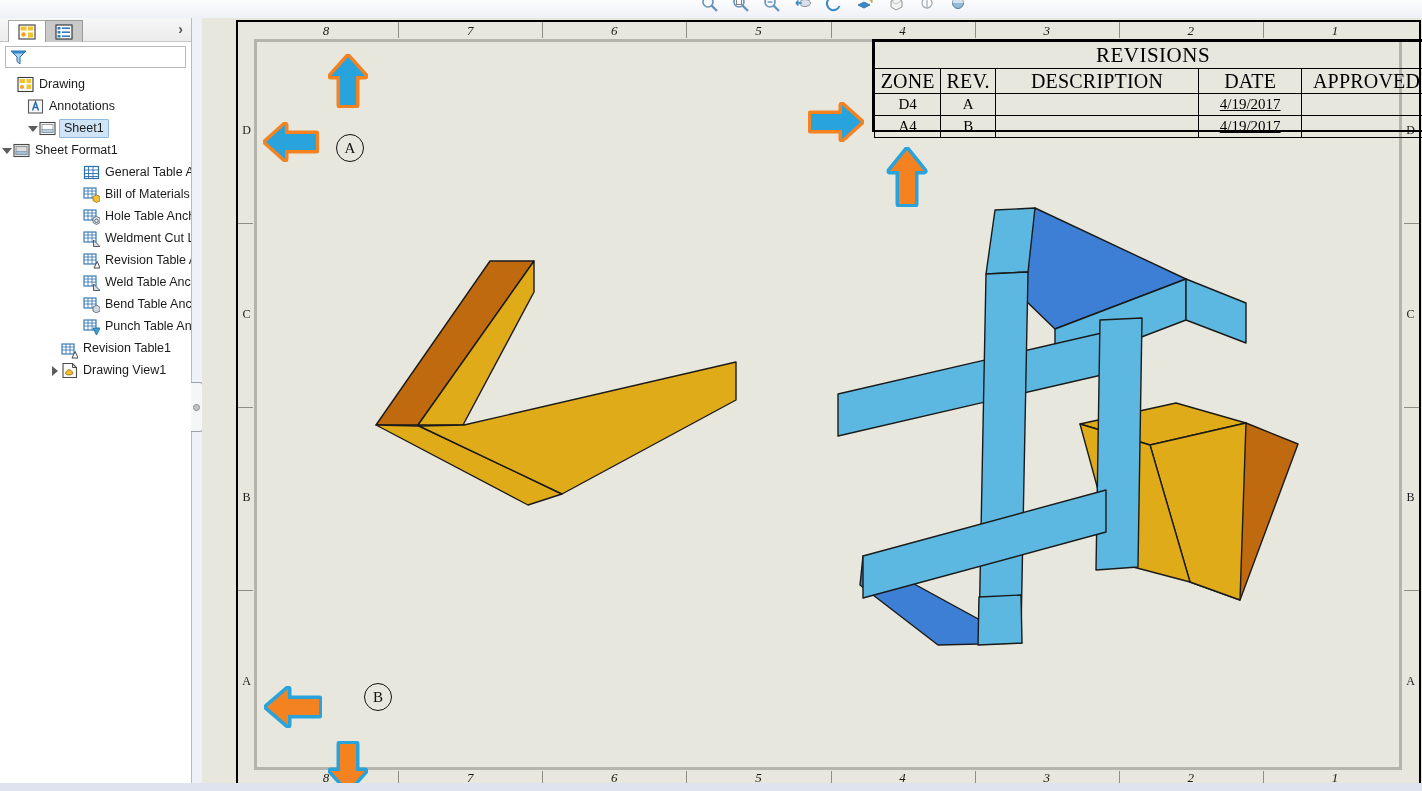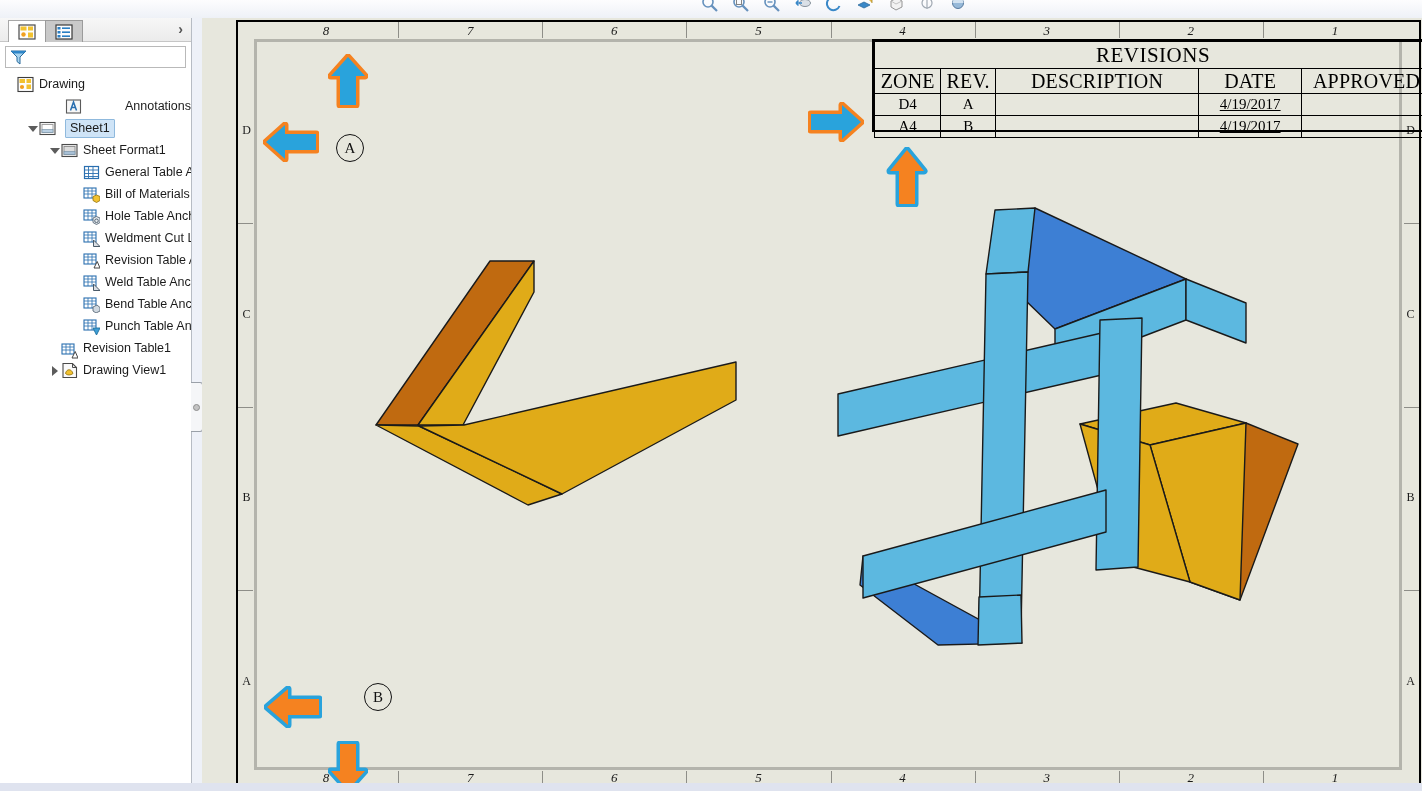--- a/index.html
+++ b/index.html
@@ -72,21 +72,21 @@
     height: 700px;
   }
   .trow {
     height: 22px; display: flex; align-items: center;
     white-space: nowrap; position: relative;
   }
   .trow .lbl { margin-left: 5px; line-height: 22px; }
   .trow.sel .lbl {
     background: #cfe4f7;
     border: 1px solid #8fb9dd;
-    padding: 0 4px; margin-left: 9px;
+    padding: 0 4px; margin-left: 3px;
     line-height: 17px; border-radius: 1px;
   }
   .twist {
     width: 13px; height: 13px; flex: 0 0 13px;
     display: inline-block; position: relative;
   }
   .twist.down::after {
     content: ""; position: absolute; left: 2px; top: 4px;
     border-left: 5px solid transparent;
     border-right: 5px solid transparent;
@@ -295,38 +295,38 @@
           <span class="twist"></span>
           <svg width="17" height="17" viewBox="0 0 17 17" class="ico">
             <rect x="1" y="1.5" width="15" height="14" fill="#fdfdfd" stroke="#3d3d3d" stroke-width="1.1"></rect>
             <rect x="2.5" y="3" width="5.5" height="4" fill="#f2c230"></rect>
             <rect x="9.5" y="3" width="4.5" height="4" fill="#f2c230"></rect>
             <circle cx="5" cy="11" r="2.1" fill="#f2a01e"></circle>
             <rect x="9.5" y="8.5" width="4.5" height="4.5" fill="#f2c230"></rect>
           </svg>
           <span class="lbl">Drawing</span>
         </div>
-        <div class="trow" style="padding-left: 14px; justify-content: space-between;">
+        <div class="trow" style="padding-left: 14px;">
           <span class="twist"></span>
           <svg width="17" height="17" viewBox="0 0 17 17" class="ico">
             <rect x="1.5" y="2" width="14" height="13" fill="#f7f7f7" stroke="#5a5a5a" stroke-width="1.1"></rect>
             <path d="M5.5 12.5 L8.5 4 L11.5 12.5 M6.6 9.5 L10.4 9.5" fill="none" stroke="#2a6fb0" stroke-width="1.5"></path>
           </svg>
           <span class="lbl">Annotations</span>
         </div>
         <div class="trow sel" style="padding-left: 26px;">
           <span class="twist down"></span>
           <svg width="17" height="17" viewBox="0 0 17 17" class="ico">
             <rect x="1" y="2.5" width="15" height="12" fill="#fafafa" stroke="#4a4a4a" stroke-width="1.1"></rect>
             <rect x="3" y="4.5" width="11" height="8" fill="#ffffff" stroke="#9a9a9a" stroke-width="0.9"></rect>
             <rect x="3" y="9.5" width="11" height="3" fill="#b9cfe2" stroke="#7d97ab" stroke-width="0.7"></rect>
           </svg>
           <span class="lbl">Sheet1</span>
         </div>
-        <div class="trow" style="padding-left: 48px;">
+        <div class="trow" style="">
           <span class="twist down"></span>
           <svg width="17" height="17" viewBox="0 0 17 17" class="ico">
             <rect x="1" y="2.5" width="15" height="12" fill="#ececec" stroke="#4a4a4a" stroke-width="1.1"></rect>
             <rect x="3" y="4.5" width="11" height="8" fill="#dcdcdc" stroke="#8a8a8a" stroke-width="0.9"></rect>
             <rect x="3" y="9.5" width="11" height="3" fill="#a8c0d6" stroke="#7d97ab" stroke-width="0.7"></rect>
           </svg>
           <span class="lbl">Sheet Format1</span>
         </div>
         <div class="trow" style="padding-left: 70px;">
           <span class="twist"></span>

